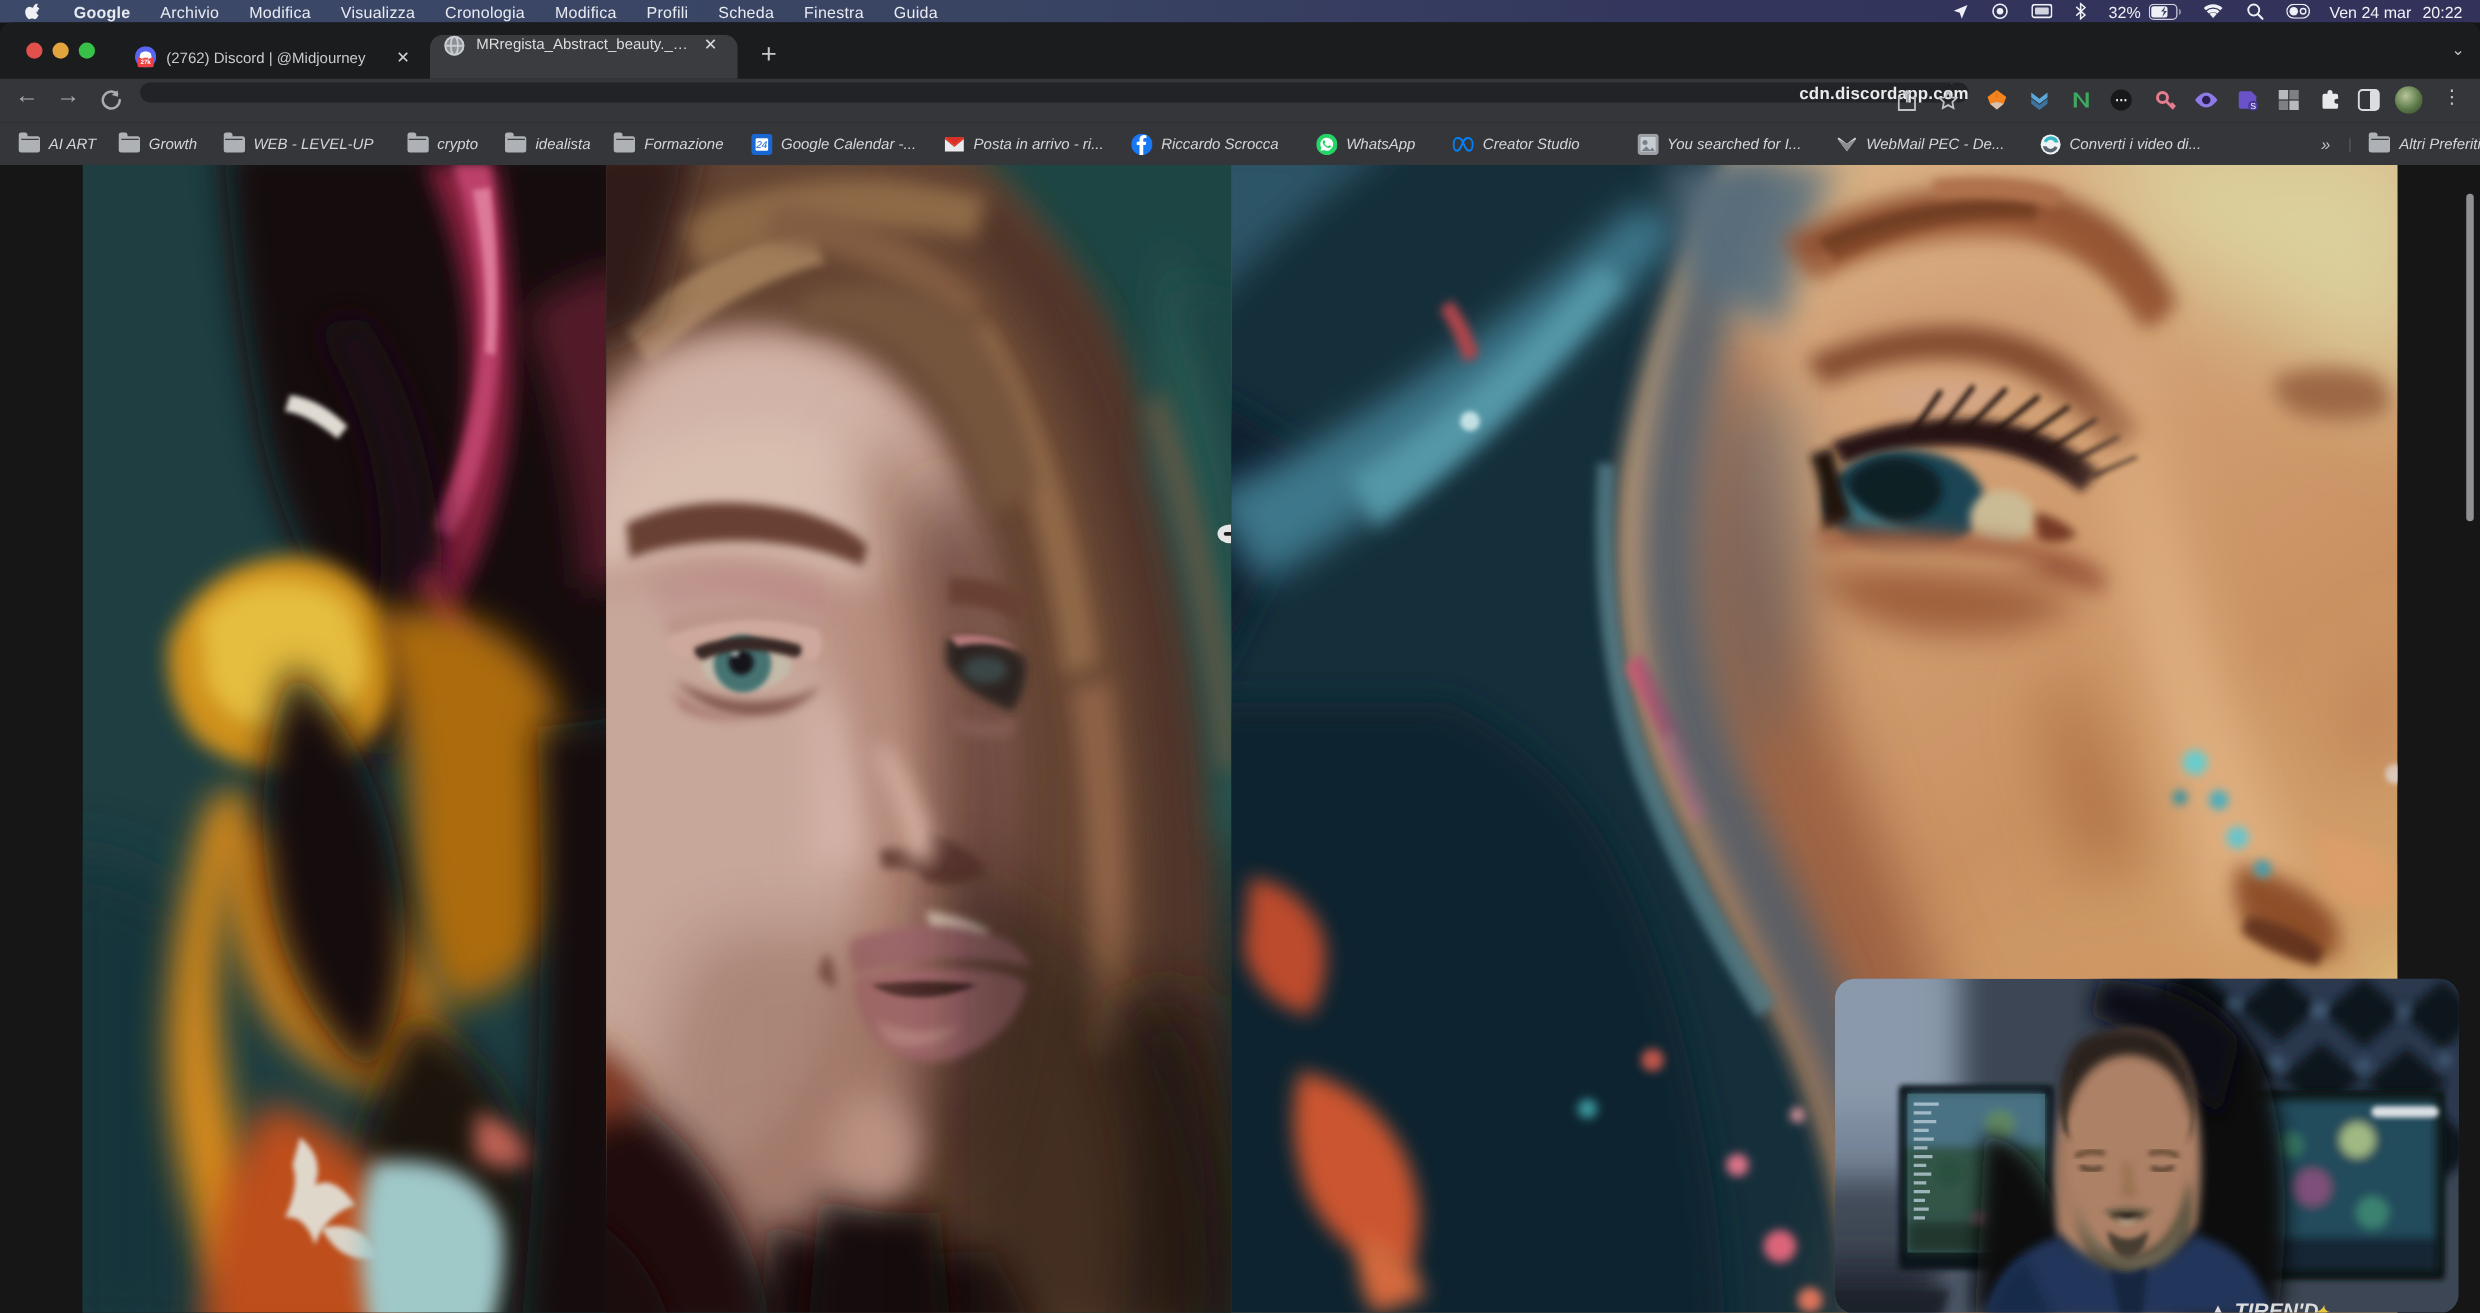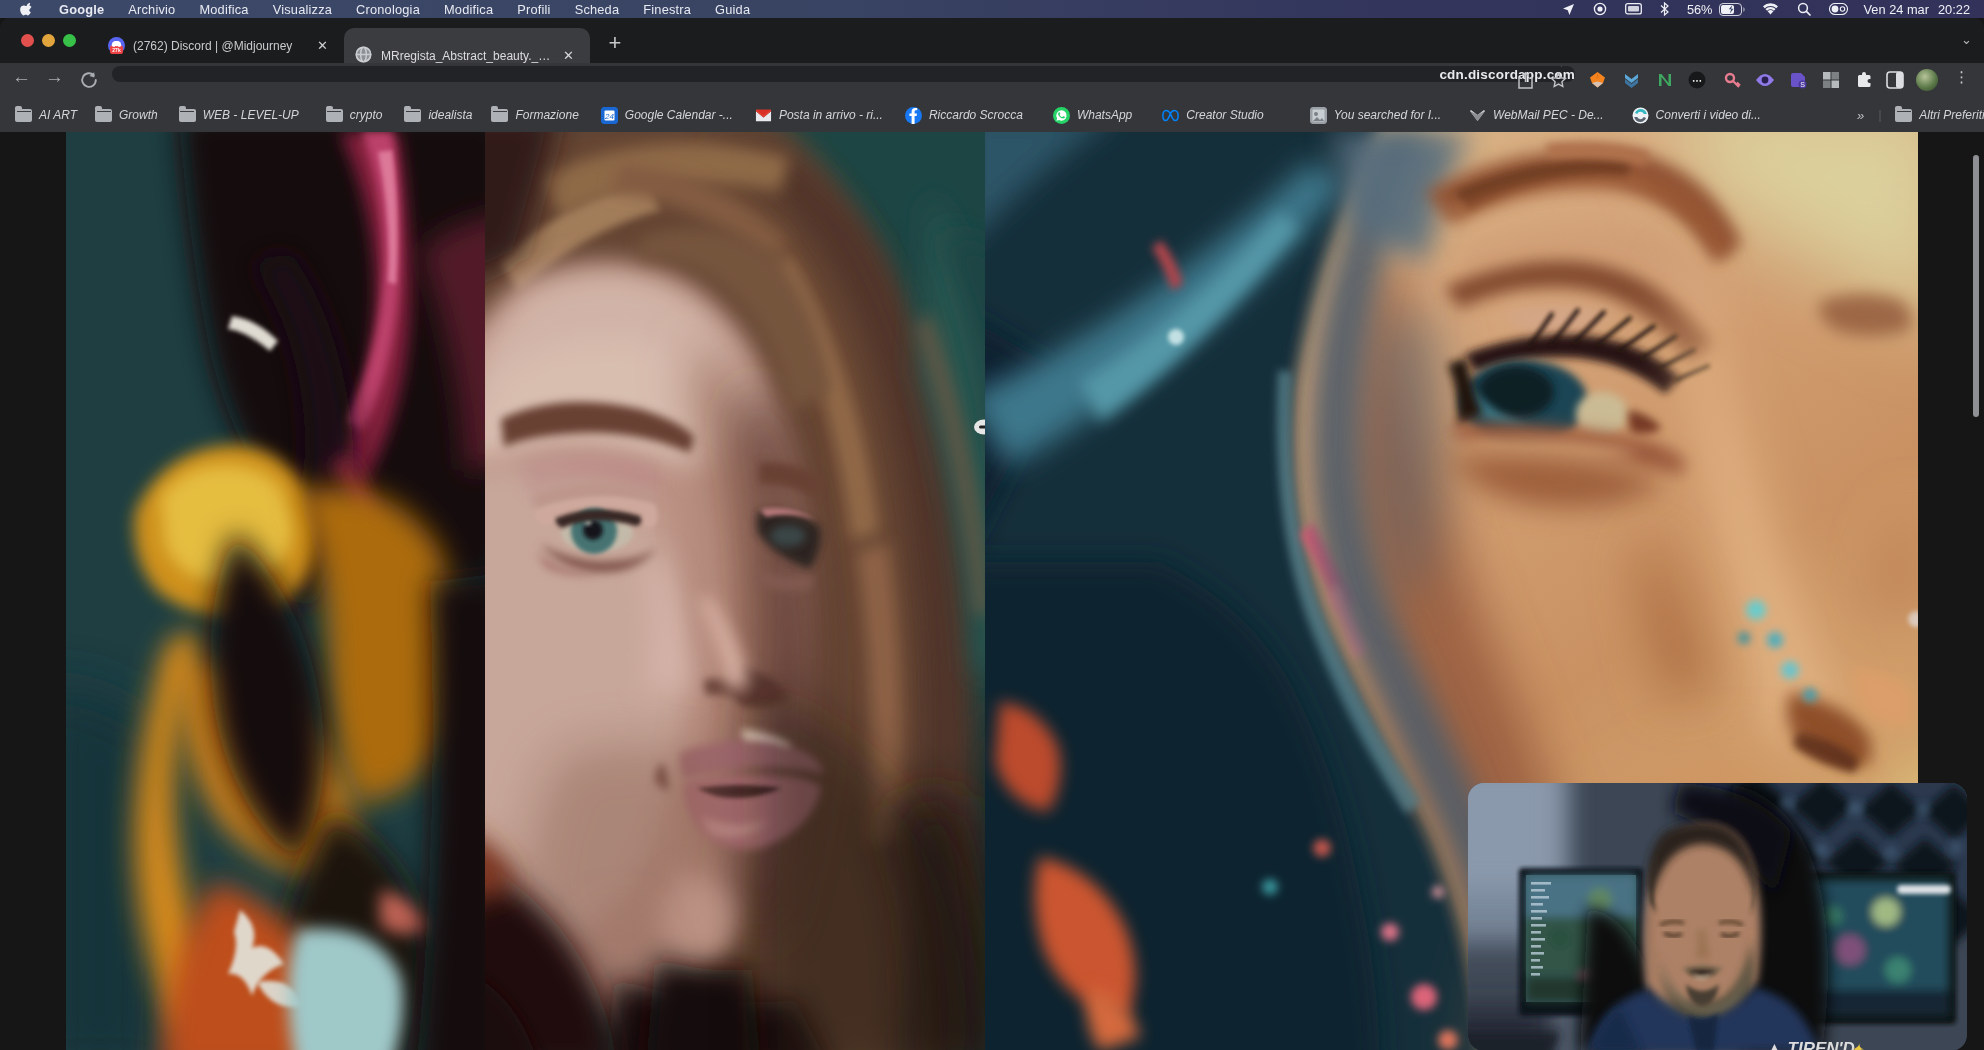--- a/index.html
+++ b/index.html
@@ -9,21 +9,21 @@
     color:#e8eaf2; font-size:12.8px; display:flex; align-items:center; }
   .menubar .left { display:flex; align-items:center; gap:0; padding-left:18px; }
   .menubar .left span { padding:0 12px; letter-spacing:0.2px; }
   .menubar .left .app { font-weight:bold; }
   .menubar .right { margin-left:auto; display:flex; align-items:center; gap:0; padding-right:12px; color:#f0f1f6; }
   .menubar .right span { padding:0 9px; }
   .win { position:absolute; left:0; top:18px; width:1984px; height:1032px; background:#1b1c1e; border-radius:10px 10px 0 0; overflow:hidden; }
   .tabstrip { position:absolute; left:0; top:0; width:1984px; height:45px; background:#1b1c1e; }
   .tl { position:absolute; top:16px; width:13px; height:13px; border-radius:50%; }
   .tab1 { position:absolute; left:100px; top:10px; width:244px; height:35px; color:#c9cacd; font-size:12px; display:flex; align-items:center; }
-  .tab2 { position:absolute; left:344px; top:10px; width:246px; height:35px; background:#3b3c40; border-radius:10px 10px 0 0; color:#dcdcde; font-size:12px; display:flex; align-items:flex-end; }
+  .tab2 { position:absolute; left:344px; top:10px; width:246px; height:35px; background:#3b3c40; border-radius:10px 10px 0 0; color:#dcdcde; font-size:12px; display:flex; align-items:flex-start; }
   .plus { position:absolute; left:601px; top:12px; width:28px; height:28px; color:#c6c7ca; font-size:22px; font-weight:300; text-align:center; line-height:26px; }
   .chev { position:absolute; right:12px; top:14px; color:#b9babd; font-size:13px; }
   .toolbar { position:absolute; left:0; top:45px; width:1984px; height:35px; background:#35363a; }
   .navbtn { position:absolute; top:3px; color:#a9adb2; font-size:19px; }
   .pill { position:absolute; left:112px; top:3px; width:1463px; height:16px; background:#222327; border-radius:14px; display:flex; align-items:flex-end; color:#9a9ea4; font-size:13.5px;flex-direction:column; }
   .bookbar { position:absolute; left:0; top:80px; width:1984px; height:34px; background:#35363a; display:flex; align-items:center; font-size:12px; color:#d3d5d8;font-style:italic; }
   .bi { display:flex; align-items:center; white-space:nowrap; }
   .folder { display:inline-block; width:17px; height:13px; position:relative; background:#aeb2b7; border-radius:2px; margin-right:7px; }
   .folder:before { content:""; position:absolute; left:0; top:-3px; width:7px; height:4px; background:#aeb2b7; border-radius:2px 2px 0 0; }
   .folder:after { content:""; position:absolute; left:1.5px; top:2px; right:1.5px; bottom:1.5px; border-top:1.5px solid #3c3d41; }
@@ -56,21 +56,21 @@
         <circle cx="7" cy="7" r="5.6" fill="none" stroke="#eef0f6" stroke-width="1.3"></circle>
         <circle cx="7" cy="7" r="2.6" fill="#eef0f6"></circle>
       </svg>
     <svg width="17" height="13" viewBox="0 0 17 13" style="margin:0 9px">
         <rect x="0.7" y="0.7" width="15.6" height="10.2" rx="2" fill="none" stroke="#eef0f6" stroke-width="1.3"></rect>
         <rect x="3" y="3" width="11" height="5.6" rx="1" fill="#eef0f6" opacity="0.85"></rect>
       </svg>
     <svg width="9" height="14" viewBox="0 0 9 14" style="margin:0 9px">
         <path d="M1 3.5L8 10l-3.5 3V1L8 4 1 10.5" fill="none" stroke="#eef0f6" stroke-width="1.2"></path>
       </svg>
-    <span style="padding:0 4px 0 9px">56%</span>
+    <span style="padding:0 4px 0 9px">32%</span>
     <svg width="27" height="13" viewBox="0 0 27 13" style="margin:0 7px 0 2px">
         <rect x="0.5" y="0.5" width="22" height="12" rx="3.5" fill="none" stroke="#cfd2dd"></rect>
         <rect x="2" y="2" width="13" height="9" rx="2" fill="#f0f1f6"></rect>
         <path d="M24.5 4.2v4.6c1.3-.4 1.3-4.2 0-4.6z" fill="#cfd2dd"></path>
         <path d="M13.2 2.2l-3.4 4h2.4l-1.4 4.4 3.8-4.8h-2.4z" fill="#3b4668"></path>
       </svg>
     <svg width="17" height="13" viewBox="0 0 17 13" style="margin:0 9px">
         <path d="M8.5 11.4L5.6 8.2a4.6 4.6 0 015.8 0zM3.4 5.9a7.6 7.6 0 0110.2 0l-1.7 1.9a5.2 5.2 0 00-6.8 0zM1 3.3a11 11 0 0115 0l-1.7 1.9a8.6 8.6 0 00-11.6 0z" fill="#eef0f6"></path>
       </svg>
     <svg width="14" height="14" viewBox="0 0 14 14" style="margin:0 9px">

